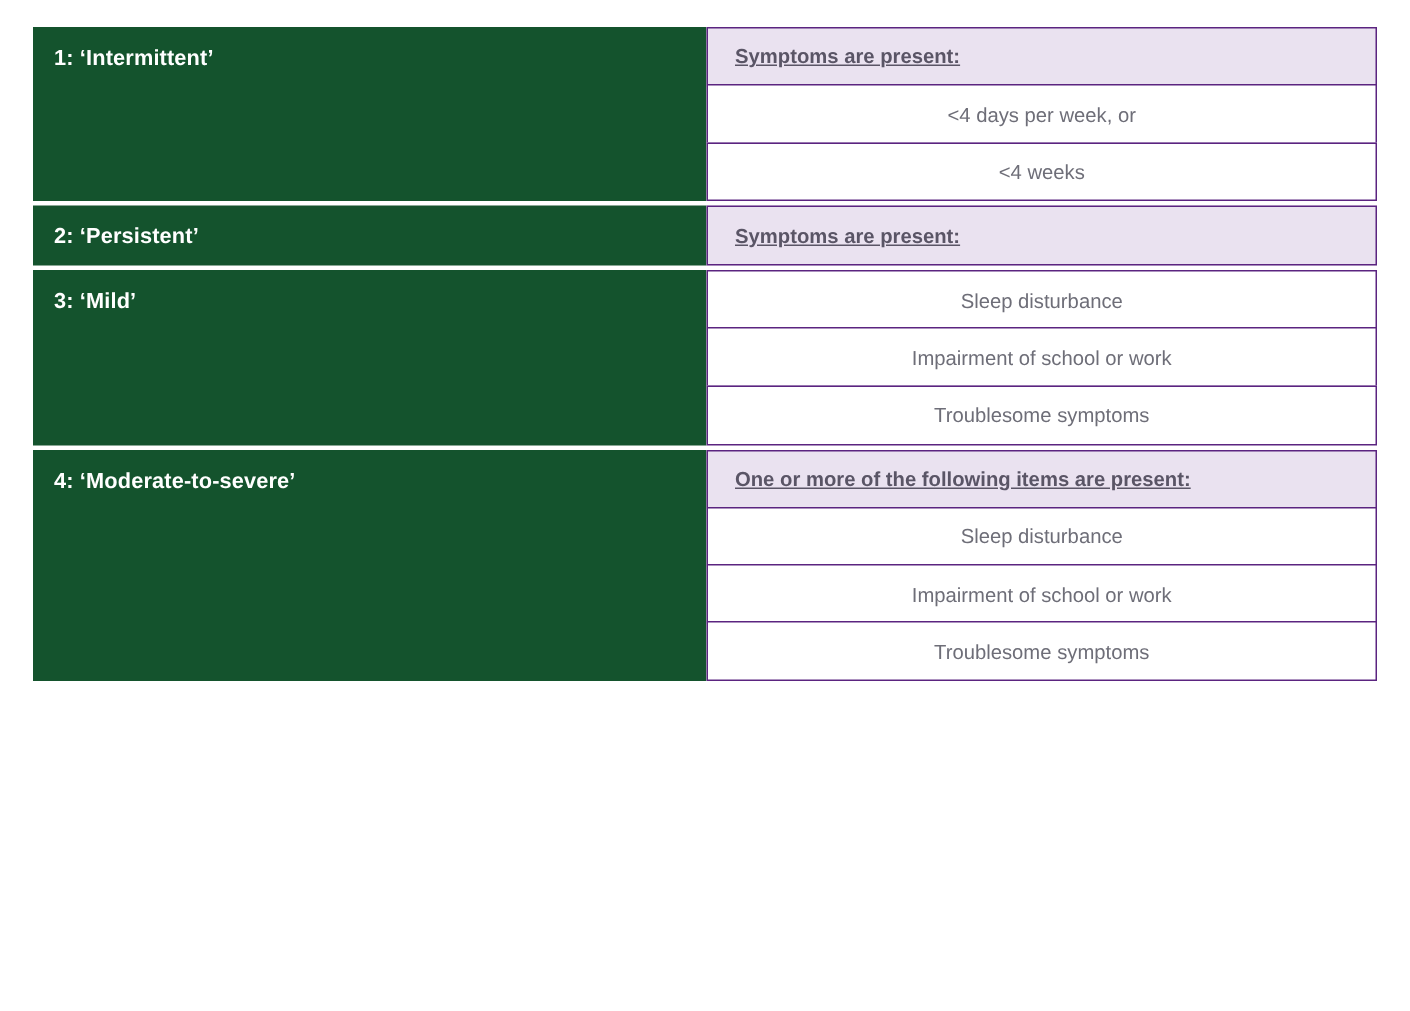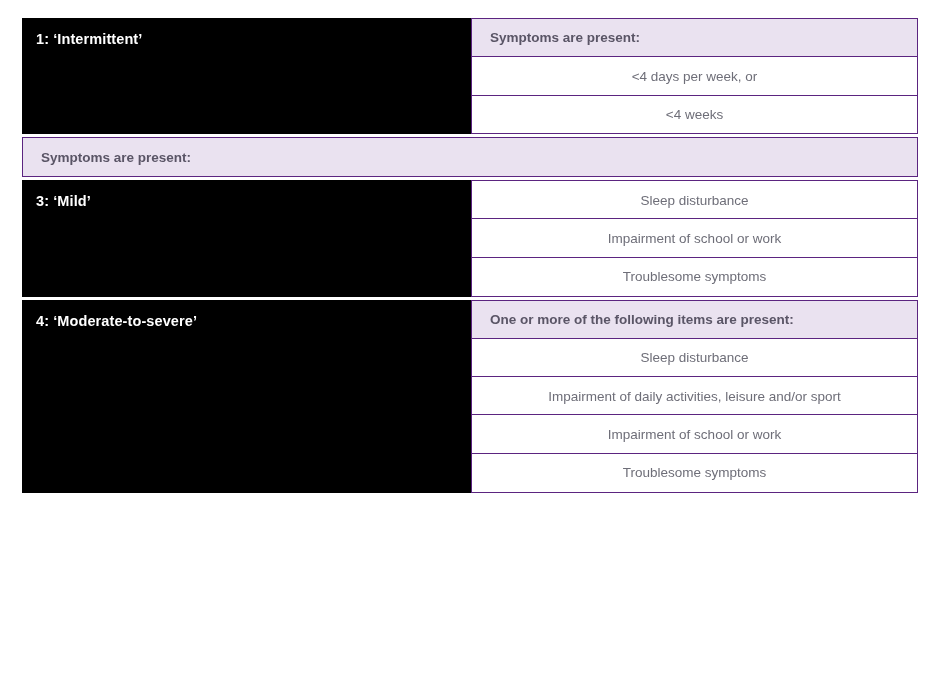--- a/index.html
+++ b/index.html
@@ -28,21 +28,21 @@
     box-sizing: border-box;
   }
   
   .group + .group {
     border-top: 3px solid #ffffff;
   }
 
   .label-cell {
     width: 449px;
     flex: 0 0 449px;
-    background: #000000;
+    background: #14532d;
     box-sizing: border-box;
     padding: 11px 0 0 14px;
   }
   .label-text {
     color: #ffffff;
     font-size: 14.5px;
     font-weight: bold;
     line-height: 20px;
     letter-spacing: 0.1px;
   }
@@ -71,39 +71,43 @@
   .row:last-child {
     margin-bottom: 0;
   }
   .row.header {
     background: #EAE2F0;
     color: #5A5566;
     font-weight: bold;
     justify-content: flex-start;
     text-align: left;
     padding-left: 18px;
+    text-decoration: underline;
   }
 </style>
 </head>
 <body>
 
 <div id="table-wrap">
 
   <div class="group">
     <div class="label-cell">
       <div class="label-text">1: ‘Intermittent’</div>
     </div>
     <div class="rows-cell">
       <div class="row header">Symptoms are present:</div>
       <div class="row">&lt;4 days per week, or</div>
       <div class="row">&lt;4 weeks</div>
     </div>
   </div>
 
   <div class="group">
+    <div class="label-cell">
+      <div class="label-text">2: ‘Persistent’</div>
+    </div>
     <div class="rows-cell">
       <div class="row header">Symptoms are present:</div>
     </div>
   </div>
 
   <div class="group">
     <div class="label-cell">
       <div class="label-text">3: ‘Mild’</div>
     </div>
     <div class="rows-cell">
@@ -113,19 +117,18 @@
     </div>
   </div>
 
   <div class="group">
     <div class="label-cell">
       <div class="label-text">4: ‘Moderate-to-severe’</div>
     </div>
     <div class="rows-cell">
       <div class="row header">One or more of the following items are present:</div>
       <div class="row">Sleep disturbance</div>
-      <div class="row">Impairment of daily activities, leisure and/or sport</div>
       <div class="row">Impairment of school or work</div>
       <div class="row">Troublesome symptoms</div>
     </div>
   </div>
 
 </div>
 
 </body></html>

